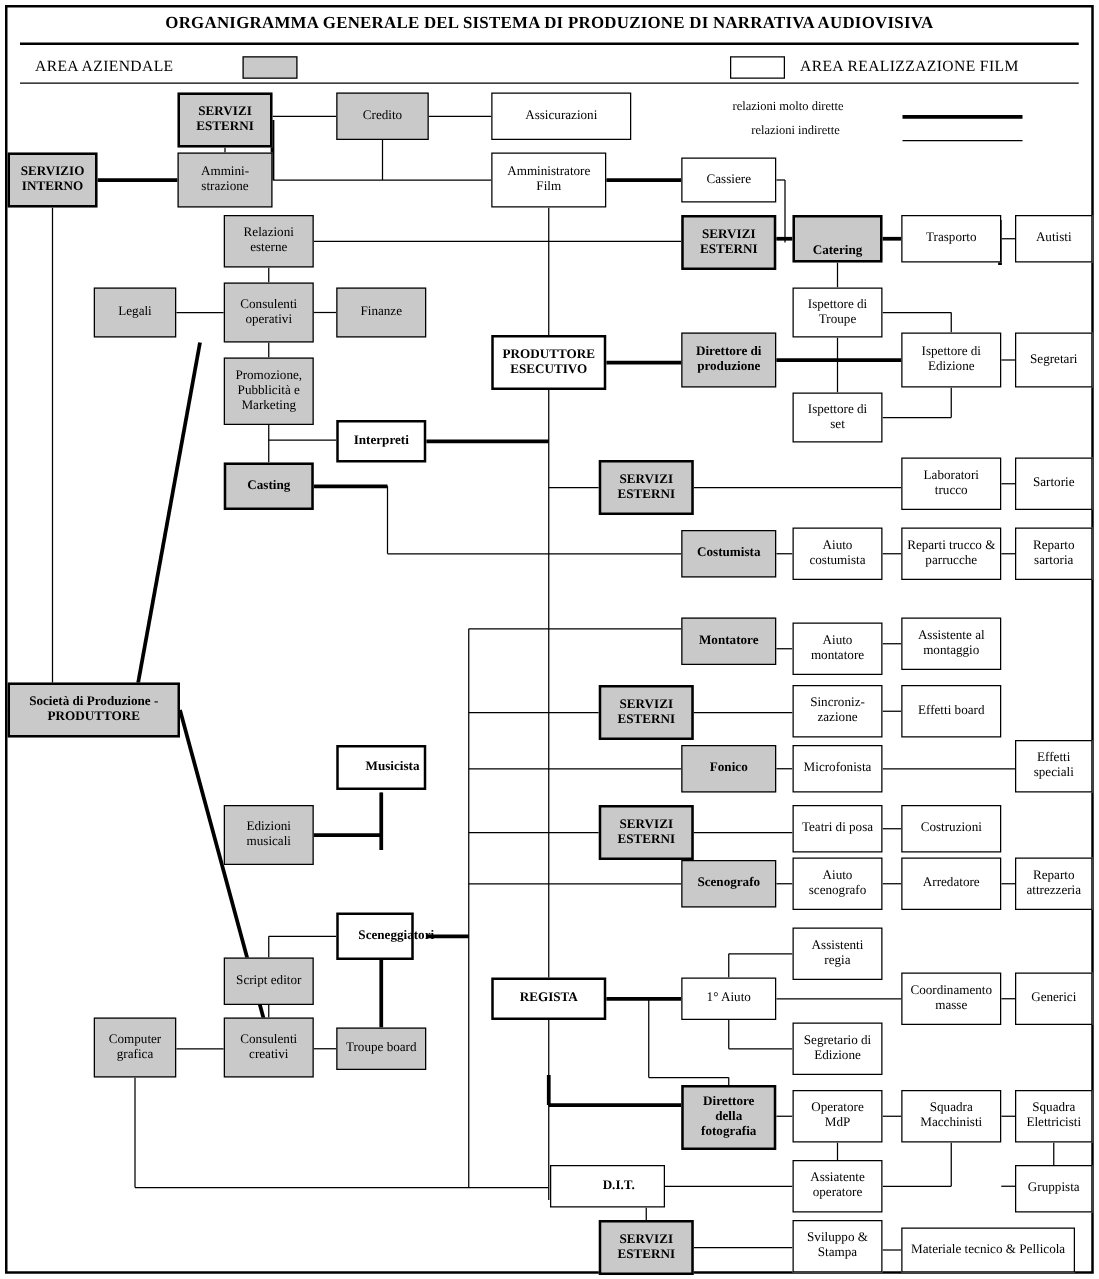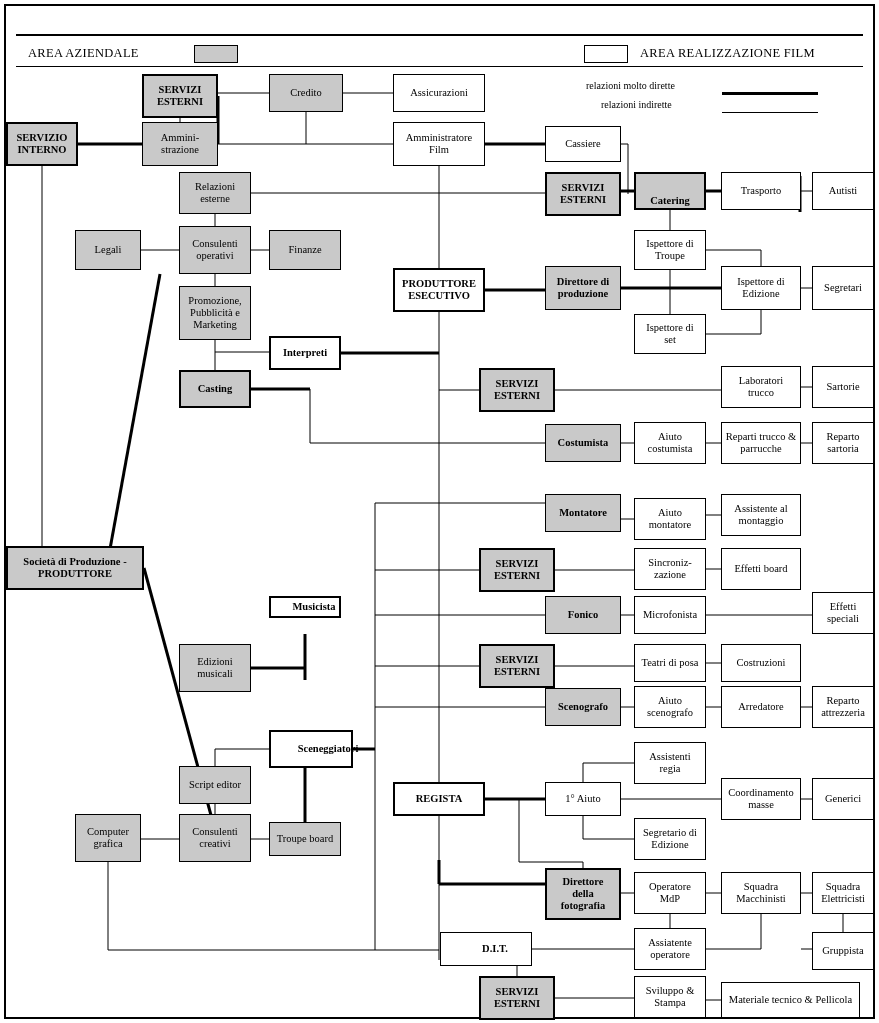--- a/index.html
+++ b/index.html
@@ -18,20 +18,21 @@
   .areaLbl{position:absolute;font-size:12.5px;letter-spacing:.3px;}
   .swatch{position:absolute;border:1px solid #000;box-sizing:border-box;}
   svg#wires{position:absolute;left:0;top:0;width:879px;height:1023px;}
 </style>
 </head>
 <body>
 
 <div id="page">
   <div id="frame"></div>
 
+  <div class="title">ORGANIGRAMMA GENERALE DEL SISTEMA DI PRODUZIONE DI  NARRATIVA AUDIOVISIVA</div>
 
   <div class="hr" style="left:16px;top:34px;width:847px;height:2px;"></div>
 
   <div class="areaLbl" style="left:28px;top:46px;">AREA AZIENDALE</div>
   <div class="swatch" style="left:194px;top:45px;width:44px;height:18px;background:#c9c9c9;"></div>
   <div class="swatch" style="left:584px;top:45px;width:44px;height:18px;background:#fff;"></div>
   <div class="areaLbl" style="left:640px;top:46px;">AREA REALIZZAZIONE FILM</div>
   <div class="hr" style="left:16px;top:66px;width:847px;height:1px;"></div>
 
   <div class="lbl" style="left:586px;top:80px;">relazioni molto dirette</div>
@@ -169,21 +170,21 @@
     </g>
   </svg>
 
   <div id="nodes">
       <div class="node gray bold" style="left: 142px; top: 74px; width: 76px; height: 44px;">
         <span>SERVIZI<br>ESTERNI</span>
       </div>
       <div class="node gray" style="left: 269px; top: 74px; width: 74px; height: 38px;">
         <span>Credito</span>
       </div>
-      <div class="node " style="left: 393px; top: 74px; width: 92px; height: 38px;">
+      <div class="node " style="left: 393px; top: 74px; width: 112px; height: 38px;">
         <span>Assicurazioni</span>
       </div>
       <div class="node gray bold" style="left: 6px; top: 122px; width: 72px; height: 44px;">
         <span>SERVIZIO<br>INTERNO</span>
       </div>
       <div class="node gray" style="left: 142px; top: 122px; width: 76px; height: 44px;">
         <span>Ammini-<br>strazione</span>
       </div>
       <div class="node " style="left: 393px; top: 122px; width: 92px; height: 44px;">
         <span>Amministratore<br>Film</span>
@@ -277,21 +278,21 @@
       </div>
       <div class="node gray bold" style="left: 479px; top: 548px; width: 76px; height: 44px;">
         <span>SERVIZI<br>ESTERNI</span>
       </div>
       <div class="node " style="left: 634px; top: 548px; width: 72px; height: 42px;">
         <span>Sincroniz-<br>zazione</span>
       </div>
       <div class="node " style="left: 721px; top: 548px; width: 80px; height: 42px;">
         <span>Effetti board</span>
       </div>
-      <div class="node bold" style="left: 269px; top: 596px; width: 72px; height: 22px; padding-left: 20px;">
+      <div class="node bold" style="left: 269px; top: 596px; width: 72px; height: 36px; padding-left: 20px;">
         <span>Musicista</span>
       </div>
       <div class="node gray b1" style="left: 545px; top: 596px; width: 76px; height: 38px;">
         <span>Fonico</span>
       </div>
       <div class="node " style="left: 634px; top: 596px; width: 72px; height: 38px;">
         <span>Microfonista</span>
       </div>
       <div class="node " style="left: 812px; top: 592px; width: 62px; height: 42px;">
         <span>Effetti<br>speciali</span>
@@ -313,21 +314,21 @@
       </div>
       <div class="node " style="left: 634px; top: 686px; width: 72px; height: 42px;">
         <span>Aiuto<br>scenografo</span>
       </div>
       <div class="node " style="left: 721px; top: 686px; width: 80px; height: 42px;">
         <span>Arredatore</span>
       </div>
       <div class="node " style="left: 812px; top: 686px; width: 62px; height: 42px;">
         <span>Reparto<br>attrezzeria</span>
       </div>
-      <div class="node bold" style="left: 269px; top: 730px; width: 84px; height: 38px; padding-left: 36px;">
+      <div class="node bold" style="left: 269px; top: 730px; width: 62px; height: 38px; padding-left: 36px;">
         <span>Sceneggiatori</span>
       </div>
       <div class="node " style="left: 634px; top: 742px; width: 72px; height: 42px;">
         <span>Assistenti<br>regia</span>
       </div>
       <div class="node gray" style="left: 179px; top: 766px; width: 72px; height: 38px;">
         <span>Script editor</span>
       </div>
       <div class="node bold" style="left: 393px; top: 782px; width: 92px; height: 34px;">
         <span>REGISTA</span>

